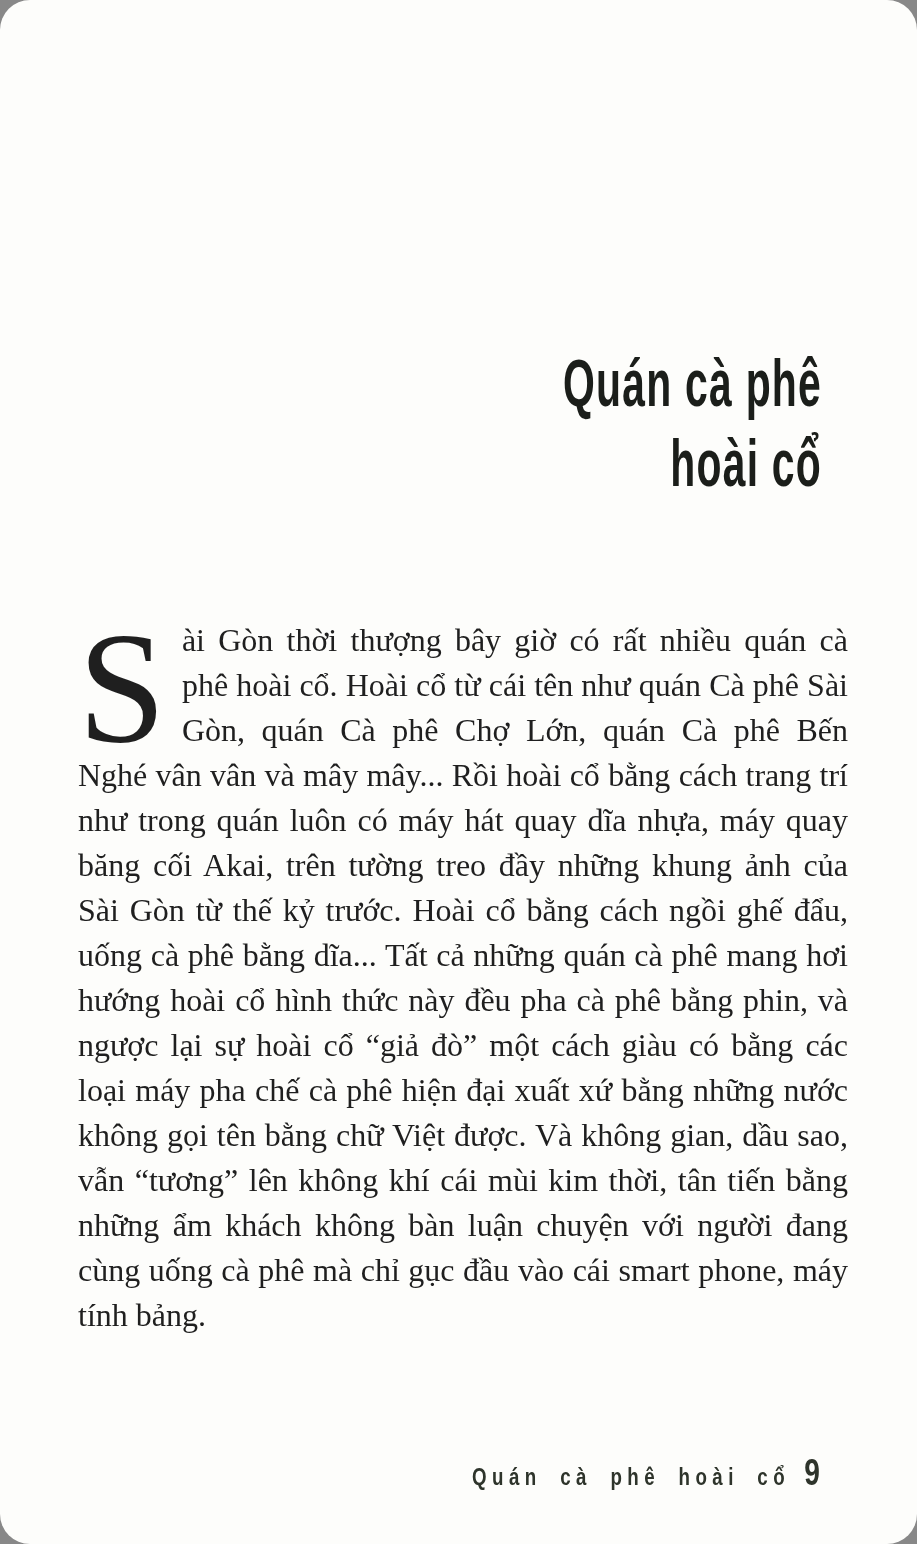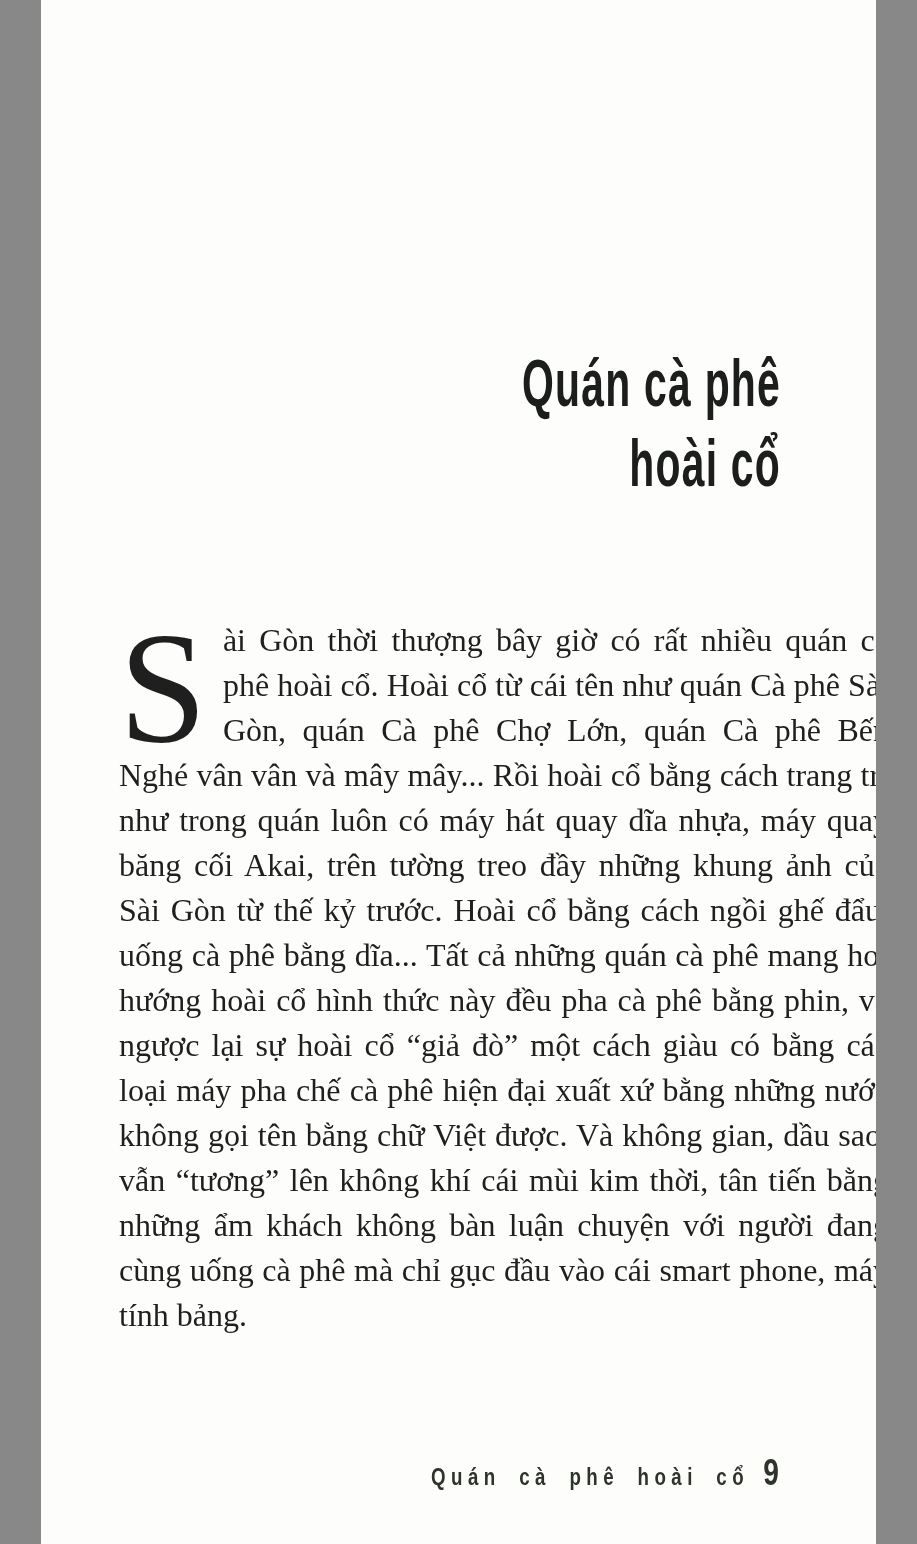--- a/index.html
+++ b/index.html
@@ -8,26 +8,27 @@
     --title-text:#1b1e1a;
     --footer-text:#2e342b;
   }
   html,body{margin:0;padding:0;}
   body{
     background:#888;
     font-family:"Liberation Serif", serif;
   }
   .page{
     position:relative;
-    width:835px;
+    width:917px;
     height:1544px;
     margin:0 auto;
     background:var(--background);
     overflow:hidden;
     color:var(--body-text);
+    border-radius:30px;
   }
   
   .chapter-title{
     position:absolute;
     top:343px;
     right:95px;
     text-align:right;
     font-family:"Liberation Sans", sans-serif;
     font-weight:700;
     font-size:66px;

